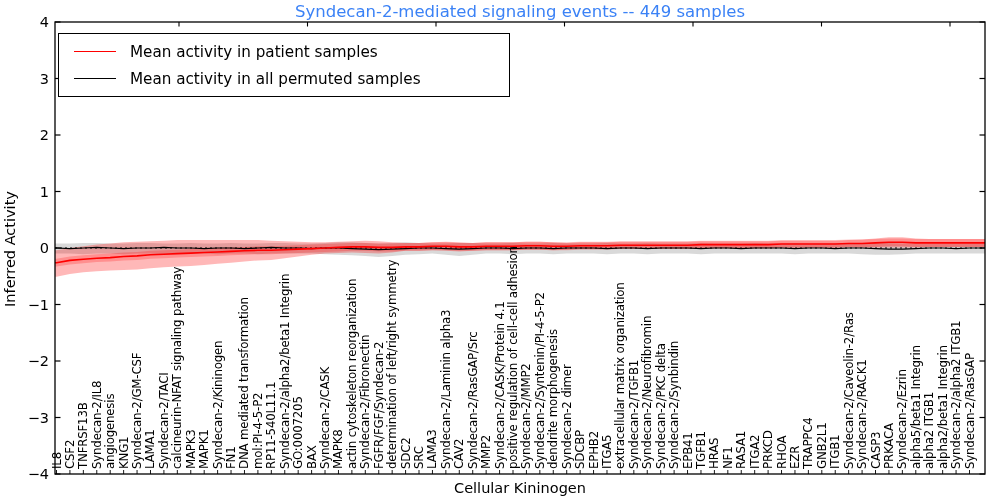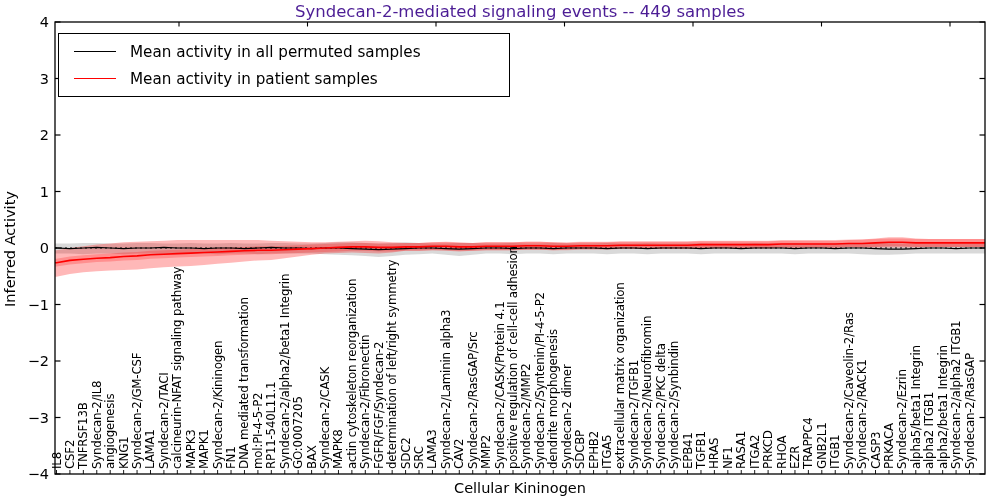--- a/index.html
+++ b/index.html
@@ -7,21 +7,21 @@
     position:relative;
     width:1000px;height:500px;
     background:#ffffff;
     font-family:"DejaVu Sans","Liberation Sans",sans-serif;
     overflow:hidden;
     color:#000;
   }
   #plot-svg{position:absolute;left:0;top:0;}
   .title{
     position:absolute;left:55px;top:2px;width:930px;
-    text-align:center;font-size:16.5px;color:#4c1d95;
+    text-align:center;font-size:16.5px;color:#3b82f6;
   }
   .ylabel{
     position:absolute;left:-120px;top:241px;width:260px;
     text-align:center;font-size:14.5px;
     transform:rotate(-90deg);
   }
   .xlabel{
     position:absolute;left:55px;top:480px;width:930px;
     text-align:center;font-size:14.5px;
   }
@@ -237,21 +237,21 @@
       <div class="xcat" style="left: 896.368px; top: 469px;">Syndecan-2/Ezrin</div>
       <div class="xcat" style="left: 909.794px; top: 469px;">alpha5/beta1 Integrin</div>
       <div class="xcat" style="left: 923.221px; top: 469px;">alpha2 ITGB1</div>
       <div class="xcat" style="left: 936.647px; top: 469px;">alpha2/beta1 Integrin</div>
       <div class="xcat" style="left: 950.074px; top: 469px;">Syndecan-2/alpha2 ITGB1</div>
       <div class="xcat" style="left: 963.5px; top: 469px;">Syndecan-2/RasGAP</div>
     </div>
 
   <div class="legend">
     <div class="legend-row">
+      <div class="legend-line" id="leg-line-1" style="border-top-color: rgb(255, 0, 0);"></div>
+      <span class="legend-text">Mean activity in patient samples</span>
+    </div>
+    <div class="legend-row">
       <div class="legend-line" id="leg-line-0" style="border-top-color: rgb(0, 0, 0);"></div>
       <span class="legend-text">Mean activity in all permuted samples</span>
     </div>
-    <div class="legend-row">
-      <div class="legend-line" id="leg-line-1" style="border-top-color: rgb(255, 0, 0);"></div>
-      <span class="legend-text">Mean activity in patient samples</span>
-    </div>
   </div>
 </div>
 
 </body></html>

